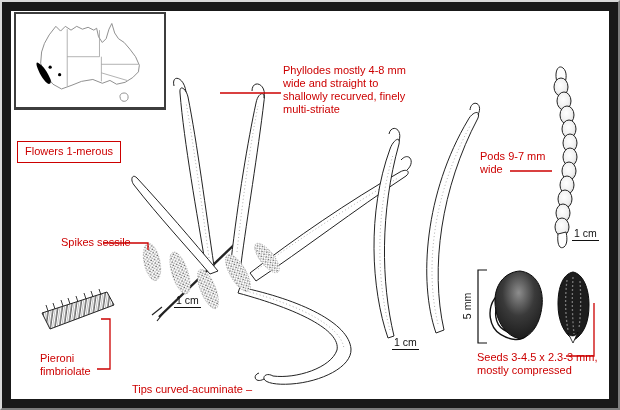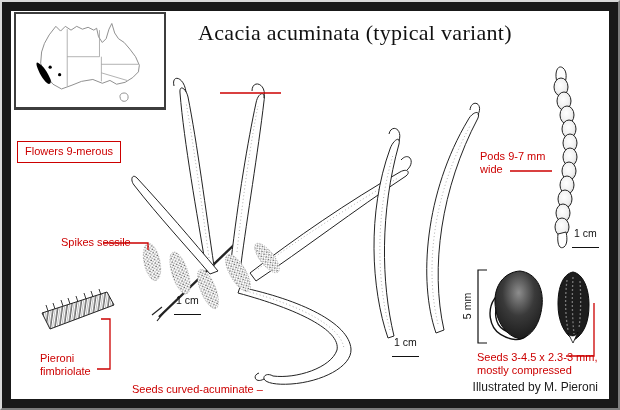--- a/index.html
+++ b/index.html
@@ -12,21 +12,21 @@
   .map-box{position:absolute;left:14px;top:12px;width:152px;height:98px;box-sizing:border-box;
            border:2px solid #3d3d3d;border-bottom-width:3px;background:#fff;z-index:2;}
   .map-box svg{width:100%;height:100%;display:block;}
   .title{position:absolute;left:160px;top:20px;width:390px;text-align:center;z-index:2;
          font-family:"Liberation Serif",serif;font-size:22px;color:#111;letter-spacing:.3px;}
   .lbl{position:absolute;color:var(--accent);font-size:11px;line-height:13px;
        white-space:pre-line;z-index:3;}
   .boxed{border:1px solid var(--accent);padding:3px 7px 4px 7px;white-space:nowrap;background:#fff;}
   .credit{position:absolute;right:22px;top:380px;color:#1c1c1c;font-size:12px;z-index:3;}
   .sb{position:absolute;color:#111;font-size:10.5px;z-index:3;}
-  .sb span{border-bottom:1.4px solid #111;padding:0 2px 8px 2px;}
+  .sb span{border-bottom:1.4px solid #111;padding:0 2px 1px 2px;}
   .sb-v{position:absolute;left:445px;top:300px;width:44px;text-align:center;color:#111;
         font-size:10.5px;transform:rotate(-90deg);z-index:3;}
   .art{position:absolute;inset:0;width:620px;height:410px;z-index:1;}
   .red-ln{stroke:var(--accent);fill:none;stroke-width:1.3;}
   .dot-mid{stroke:#9a9a9a;stroke-width:.8;stroke-dasharray:1 2.5;fill:none;}
 </style>
 </head>
 <body>
 
 <div class="page">
@@ -44,21 +44,20 @@
           <path d="M 88,62 L 115,70"></path>
       </g>
       <g fill="#000">
         <path d="M 22,52 C 27,55 31,61 34,68 C 36,72 34,75 31,73 C 26,69 22,61 20,55 C 19,51 20,50 22,52 Z"></path>
         <circle cx="34" cy="56" r="1.7"></circle>
           <circle cx="44" cy="64" r="1.7"></circle>
       </g>
     </svg>
   </div>
 
-  <div class="title">Acacia acuminata (typical variant)</div>
 
   <svg class="art" viewBox="0 0 620 410">
     <defs>
       <pattern id="stipple" width="3.5" height="3.5" patternUnits="userSpaceOnUse">
         <rect width="3.5" height="3.5" fill="#fdfdfd"></rect>
         <circle cx="1" cy="1.2" r="0.75" fill="#4c4c4c"></circle>
         <circle cx="2.6" cy="2.8" r="0.6" fill="#6a6a6a"></circle>
       </pattern>
       <pattern id="hatch" width="4.5" height="9" patternUnits="userSpaceOnUse" patternTransform="rotate(8)">
         <rect width="4.5" height="9" fill="#fff"></rect>
@@ -159,31 +158,34 @@
       <path class="red-ln" d="M 220,93 L 281,93"></path>
       <path class="red-ln" d="M 104,243 L 148,243 L 148,250"></path>
       <path class="red-ln" d="M 101,319 L 110,319 L 110,369 L 97,369"></path>
       <path class="red-ln" d="M 510,171 L 552,171"></path>
       <path class="red-ln" d="M 566,356 L 594,356 L 594,303"></path>
     </g>
 
     <path d="M 487,270 L 478,270 L 478,343 L 487,343" fill="none" stroke="#111" stroke-width="1.2"></path>
   </svg>
 
-  <div class="lbl boxed" style="left:17px;top:141px;">Flowers 9-merous</div>
+  <div class="lbl boxed" style="left:17px;top:141px;">Flowers 1-merous</div>
+  <div class="lbl" style="left:283px;top:64px;">Phyllodes mostly 4-8 mm
+wide and straight to
+shallowly recurved, finely
+multi-striate</div>
   <div class="lbl" style="left:50px;top:236px;margin-left:11px;">Spikes sessile</div>
   <div class="lbl" style="left:40px;top:352px;">Pieroni
 fimbriolate</div>
-  <div class="lbl" style="left:132px;top:383px;">Seeds curved-acuminate  –</div>
+  <div class="lbl" style="left:132px;top:383px;">Tips curved-acuminate  –</div>
   <div class="lbl" style="left:480px;top:150px;">Pods 9-7 mm
 wide</div>
   <div class="lbl" style="left:433px;top:351px;margin-left:44px;">Seeds 3-4.5 x 2.3-3 mm,
 mostly compressed</div>
 
   <div class="sb" style="left:174px;top:294px;"><span>1 cm</span></div>
   <div class="sb" style="left:392px;top:336px;"><span>1 cm</span></div>
   <div class="sb" style="left:572px;top:227px;"><span>1 cm</span></div>
   <div class="sb-v">5 mm</div>
 
-  <div class="credit">Illustrated by M. Pieroni</div>
 
   <div class="frame"></div>
 </div>
 
 </body></html>

